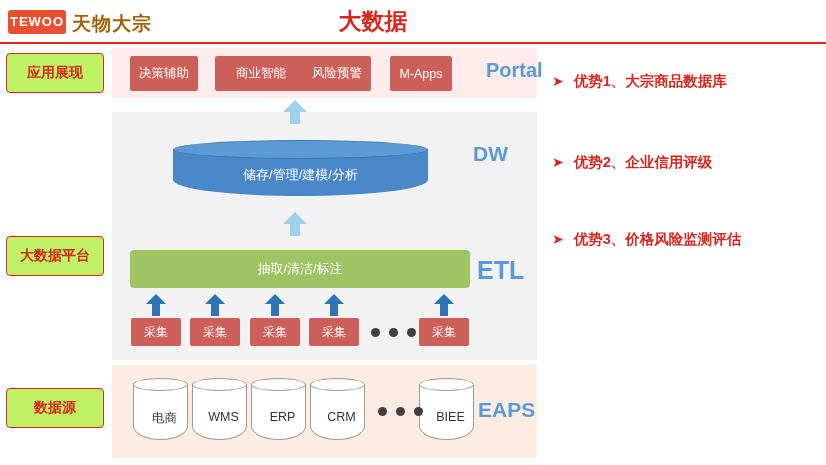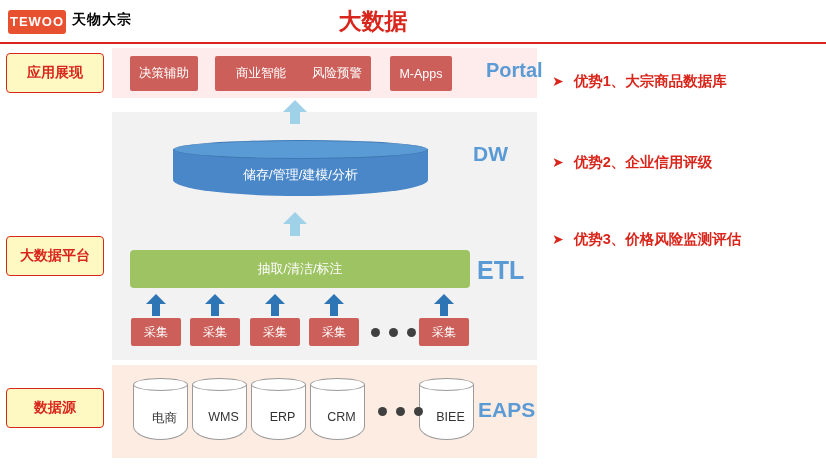--- a/index.html
+++ b/index.html
@@ -6,31 +6,31 @@
   body{
     width:826px;height:465px;background:#ffffff;
     font-family:"Liberation Sans","DejaVu Sans",sans-serif;
     position:relative;overflow:hidden;
   }
   
   #logo{position:absolute;left:8px;top:8px;width:180px;height:30px;}
   #logo-mark{position:absolute;left:0;top:2px;width:58px;height:24px;
     background:#e8512f;border-radius:3px;color:#fff;font-weight:bold;
     font-size:13px;letter-spacing:1px;text-align:center;line-height:24px;}
-  #logo-text{position:absolute;left:64px;top:3px;font-size:14px;font-weight:bold;
-    color:#000000;letter-spacing:1px;}
+  #logo-text{position:absolute;left:64px;top:3px;font-size:19px;font-weight:bold;
+    color:#a16207;letter-spacing:1px;}
   #title{position:absolute;left:0;top:6px;width:826px;text-align:center;
     font-size:23px;font-weight:bold;color:#d9261c;}
   #title-inner{position:relative;left:-40px;margin-top:46px;}
   #rule{position:absolute;left:0;top:42px;width:826px;height:2px;background:#d9261c;}
 
   
   .side-label{position:absolute;left:6px;width:96px;height:38px;border:1.5px solid #d9261c;
     border-radius:4px;color:#d9261c;font-size:14px;font-weight:bold;
-    display:flex;align-items:center;justify-content:center;background:#fef9c3;}
+    display:flex;align-items:center;justify-content:center;background:#bef264;}
   #label-app{top:53px;}
   #label-platform{top:200px;margin-top:36px;}
   #label-source{top:388px;}
 
   
   #panel-app{position:absolute;left:112px;top:48px;width:425px;height:50px;background:#fdeceb;}
   #panel-platform{position:absolute;left:112px;top:112px;width:425px;height:248px;background:#f2f2f2;}
   #panel-source{position:absolute;left:112px;top:365px;width:425px;height:93px;background:#fdece2;}
 
   

